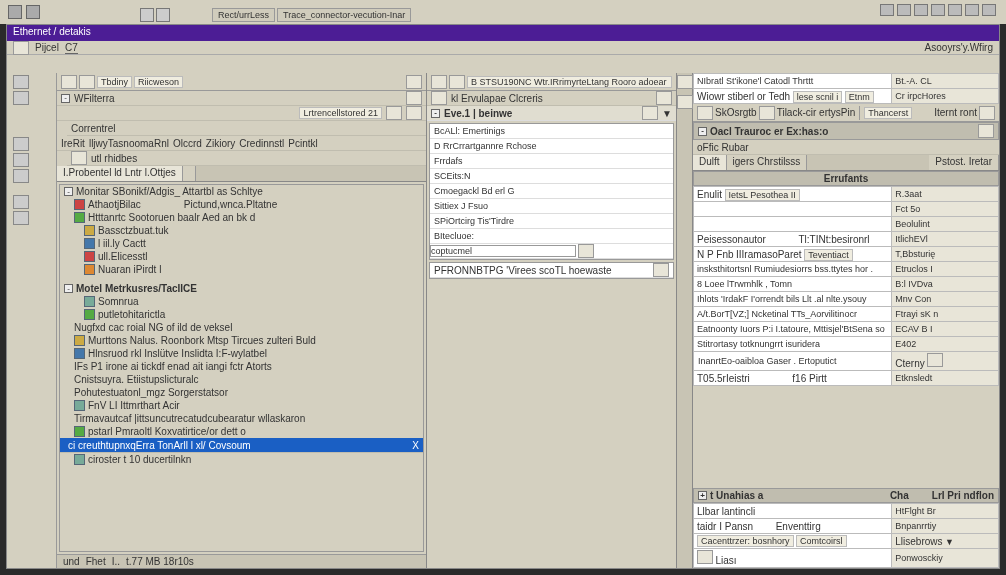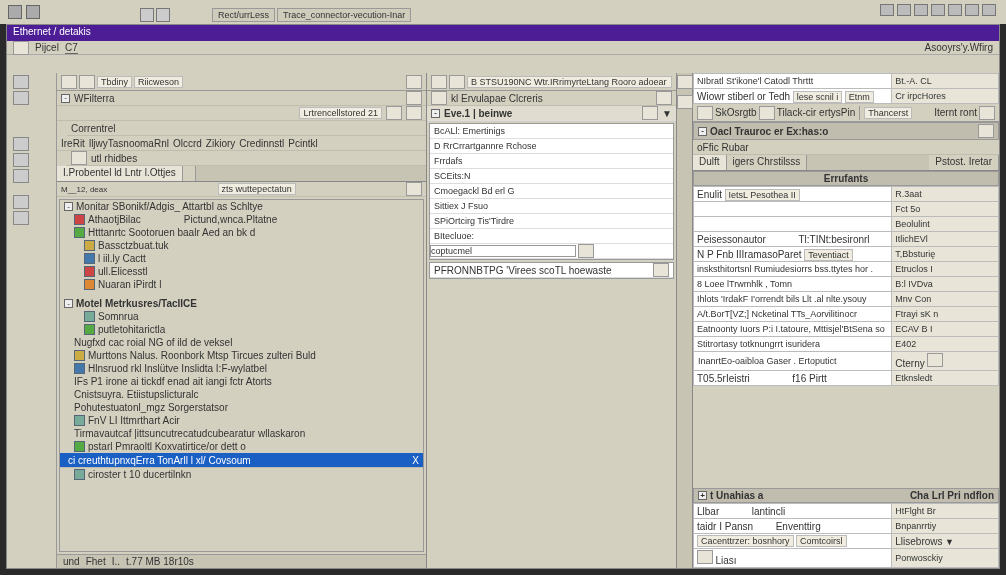--- a/index.html
+++ b/index.html
@@ -130,25 +130,20 @@
         <span>Pcintkl</span>
       </div>
       <div class="row indent1">
         <span class="tb-btn"></span>
         <span>utl rhidbes</span>
       </div>
       <div class="tabs">
         <span class="tab active">I.Probentel ld Lntr l.Ottjes</span>
         <span class="tab"></span>
       </div>
-      <div class="row" style="justify-content:space-between">
-        <span style="font-size:8px">M__12, deax</span>
-        <span class="tb-lbl">zts wuttepectatun</span>
-        <span class="tb-btn"></span>
-      </div>
 
       <div class="listbox" style="flex:1;overflow:hidden;background:#d4d0c0">
         <div class="tree-item">
             <span class="expander">-</span>
             <span>Monitar SBonikf/Adgis_ Attartbl as Schltye</span>
           </div>
         <div class="tree-item indent1">
             <span class="ti-ico red"></span>
             <span>AthaotjBilac</span>
             <span style="margin-left:40px">Pictund,wnca.Pltatne</span>
@@ -380,26 +375,26 @@
                 <td class="v">Etknsledt</td>
               </tr>
       </tbody>
           </table>
       </div>
       <div class="prop-sec">
           <span class="expander">+</span>
           <span>t Unahias a</span>
           <div style="flex:1"></div>
           <span>Cha</span>
-          <span style="">LrI Pri ndflon</span>
+          <span style="margin-left:20px">LrI Pri ndflon</span>
         </div>
       <table class="prop-table">
         <tbody>
             <tr>
-              <td class="k"><span>Llbar</span> <span style="margin-left:30px">lantincli</span></td>
+              <td class="k"><span>Llbar</span> <span style="">lantincli</span></td>
               <td class="v">HtFlght Br</td>
             </tr>
         <tr>
               <td class="k"><span>taidr I Pansn</span> <span style="margin-left:20px">Enventtirg</span></td>
               <td class="v">Bnpanrrtiy</td>
             </tr>
         <tr>
               <td class="k"><span class="tb-lbl">Cacenttrzer: bosnhory</span> <span class="tb-lbl">Comtcoirsl</span></td>
               <td class="v"><span>Llisebrows</span> ▼</td>
             </tr>

